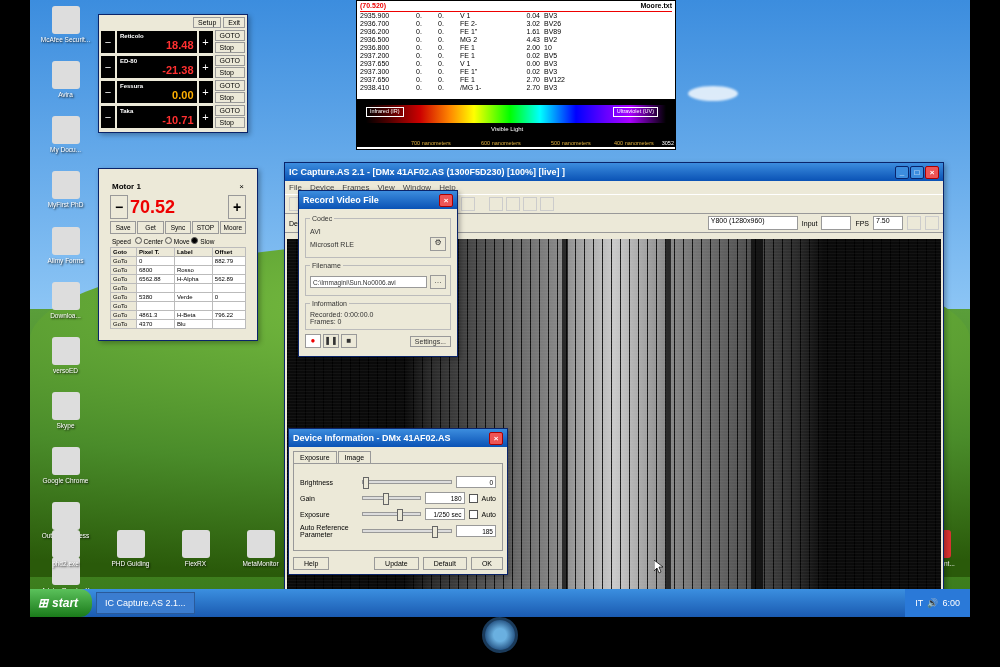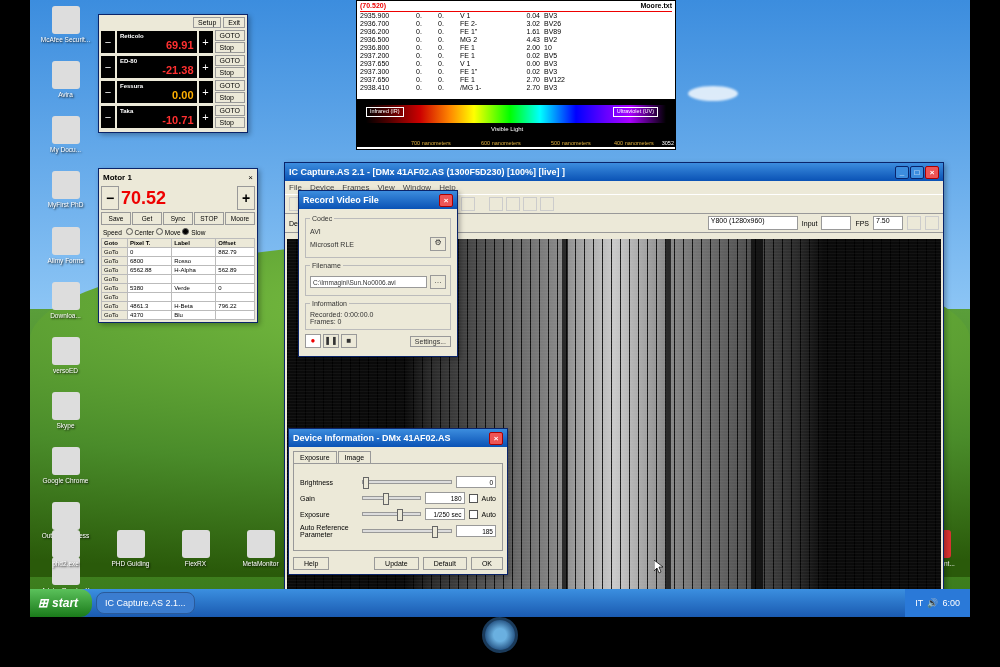--- a/index.html
+++ b/index.html
@@ -14,21 +14,21 @@
   .desktop-icons { position: absolute; left: 8px; top: 6px; width: 60px; display: flex; flex-direction: column; gap: 18px; }
   .desktop-icon { width: 55px; text-align: center; font-size: 6.5px; color: #fff; text-shadow: 1px 1px 2px #000; line-height: 1.1; }
   .desktop-icon .ibox { width: 28px; height: 28px; margin: 0 auto 2px; background: #ddd; border-radius: 3px; }
   .desktop-icons2 { position:absolute; left:8px; bottom:50px; display:flex; gap:10px; }
   .icons-right { position:absolute; right:8px; bottom:50px; width:50px; text-align:center; font-size:6.5px; color:#fff; }
   .icons-right .ibox { width:28px; height:28px; margin:0 auto 2px; background:#d33; border-radius:3px; }
 
   
   .taskbar { position: absolute; left:0; right:0; bottom:0; height: 28px; background: linear-gradient(180deg,#3b8fe0,#1a5ab0); display:flex; align-items:center; }
   .start { height:100%; padding:0 14px 0 8px; background: linear-gradient(180deg,#5bc15b,#1a7a1a); color:#fff; font-style:italic; font-weight:bold; font-size:12px; display:flex; align-items:center; border-radius:0 12px 12px 0; gap:4px; }
-  .task-item { height:22px; margin-left:4px; padding:0 8px; background:#3b7dd0; border:1px solid #2a5a9a; color:#fff; font-size:9px; display:flex; align-items:center; border-radius:8px; }
+  .task-item { height:22px; margin-left:4px; padding:0 8px; background:#3b7dd0; border:1px solid #2a5a9a; color:#fff; font-size:9px; display:flex; align-items:center; border-radius:0; }
   .tray { margin-left:auto; height:100%; background:#2a79d8; padding:0 10px; display:flex; align-items:center; gap:4px; color:#fff; font-size:9px; }
 
   
   .win { position:absolute; background:#ece9d8; border:1px solid #0a246a; box-shadow:2px 2px 5px rgba(0,0,0,0.3); }
   .titlebar { height:18px; background:linear-gradient(180deg,#3c8dde,#0a52b5); color:#fff; font-size:9px; font-weight:bold; padding:0 4px; display:flex; align-items:center; }
   .titlebar .spacer { flex:1; }
   .tbtn { width:14px; height:13px; background:#e55; border:1px solid #a00; margin-left:1px; font-size:8px; text-align:center; line-height:11px; color:#fff; border-radius:2px; }
   .tbtn.min,.tbtn.max { background:#3c8dde; border-color:#0a246a; }
 
   
@@ -37,21 +37,21 @@
   .focus-hdr { display:flex; gap:2px; justify-content:flex-end; margin-bottom:2px; }
   .fbtn { font-size:7px; padding:1px 4px; background:#ece9d8; border:1px solid #999; }
   .focus-row { display:flex; align-items:center; gap:2px; margin-bottom:2px; }
   .focus-row .pm { width:14px; height:22px; background:#000; color:#fff; font-size:11px; text-align:center; line-height:22px; }
   .focus-row .lcd { flex:1; height:22px; background:#000; display:flex; flex-direction:column; justify-content:center; padding:0 3px; }
   .focus-row .lcd .lbl { font-size:6px; font-weight:bold; }
   .focus-row .lcd .val { font-size:11px; font-weight:bold; text-align:right; }
 
   
   .motor { left:68px; top:168px; width:160px; }
-  .motor .body { padding:2px; }
+  .motor .body { padding:11px; }
   .motor-title { display:flex; justify-content:space-between; font-size:8px; padding:2px; }
   .motor-read { display:flex; align-items:center; gap:2px; margin:2px 0; }
   .motor-read .pm { width:18px; height:24px; background:#ece9d8; border:1px solid #999; font-size:14px; text-align:center; line-height:22px; font-weight:bold; }
   .motor-read .val { flex:1; font-size:18px; font-weight:bold; color:#e00; text-align:left; }
   .btn-row { display:flex; gap:1px; margin-bottom:1px; }
   .btn-row .b { flex:1; font-size:6.5px; padding:2px 0; text-align:center; background:#ece9d8; border:1px solid #999; }
   .speed-row { display:flex; gap:4px; font-size:6.5px; padding:2px; align-items:center; }
   .radio { width:7px; height:7px; border-radius:50%; border:1px solid #555; display:inline-block; }
   .motor-table { width:100%; font-size:6px; border-collapse:collapse; }
   .motor-table th,.motor-table td { border:1px solid #bbb; padding:1px 2px; text-align:left; background:#fff; }
@@ -196,21 +196,21 @@
       <div class="body">
         <div class="focus-hdr">
           <span class="fbtn">Setup</span>
           <span class="fbtn">Exit</span>
         </div>
         <div id="focus-rows">
             <div class="focus-row">
       <div class="pm">−</div>
       <div class="lcd">
                 <div class="lbl" style="color:#fff">Reticolo</div>
-                <div class="val" style="color:#ff3030">69.91</div>
+                <div class="val" style="color:#ff3030">18.48</div>
               </div>
       <div class="pm">+</div>
       <div style="display:flex;flex-direction:column;gap:1px">
         <span class="fbtn">GOTO</span>
         <span class="fbtn">Stop</span>
       </div>
     </div>
             <div class="focus-row">
       <div class="pm">−</div>
       <div class="lcd">

